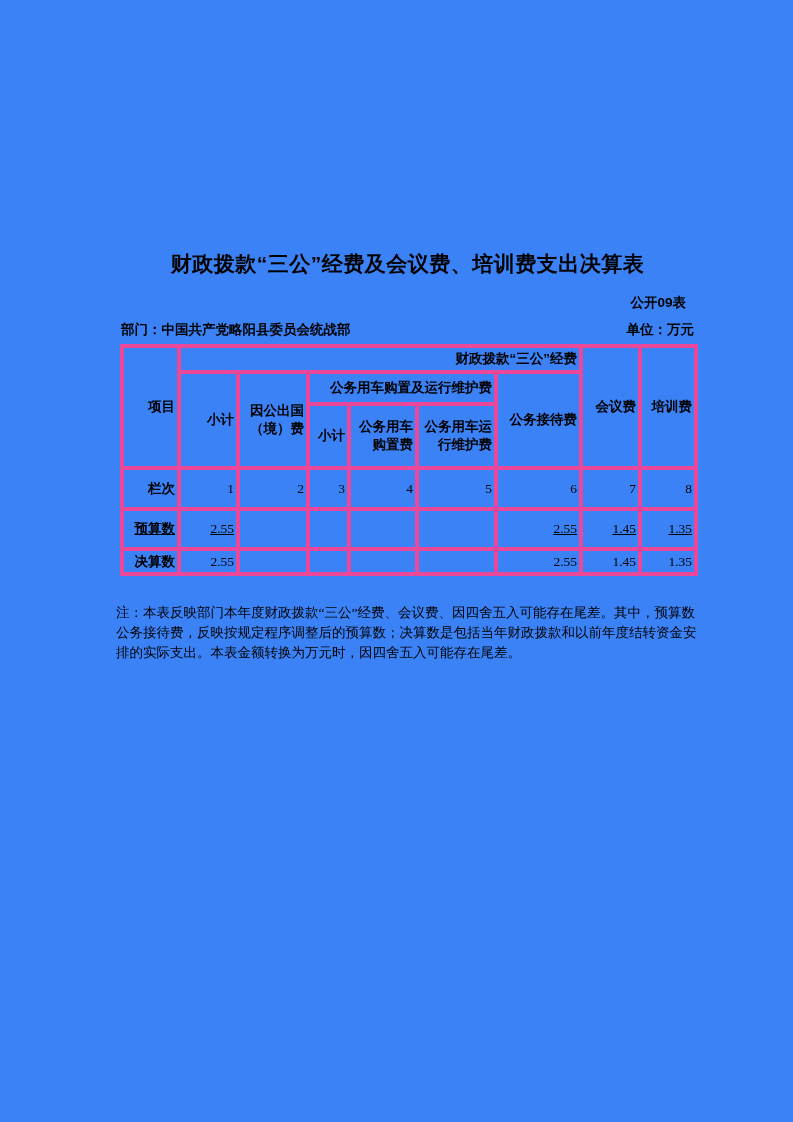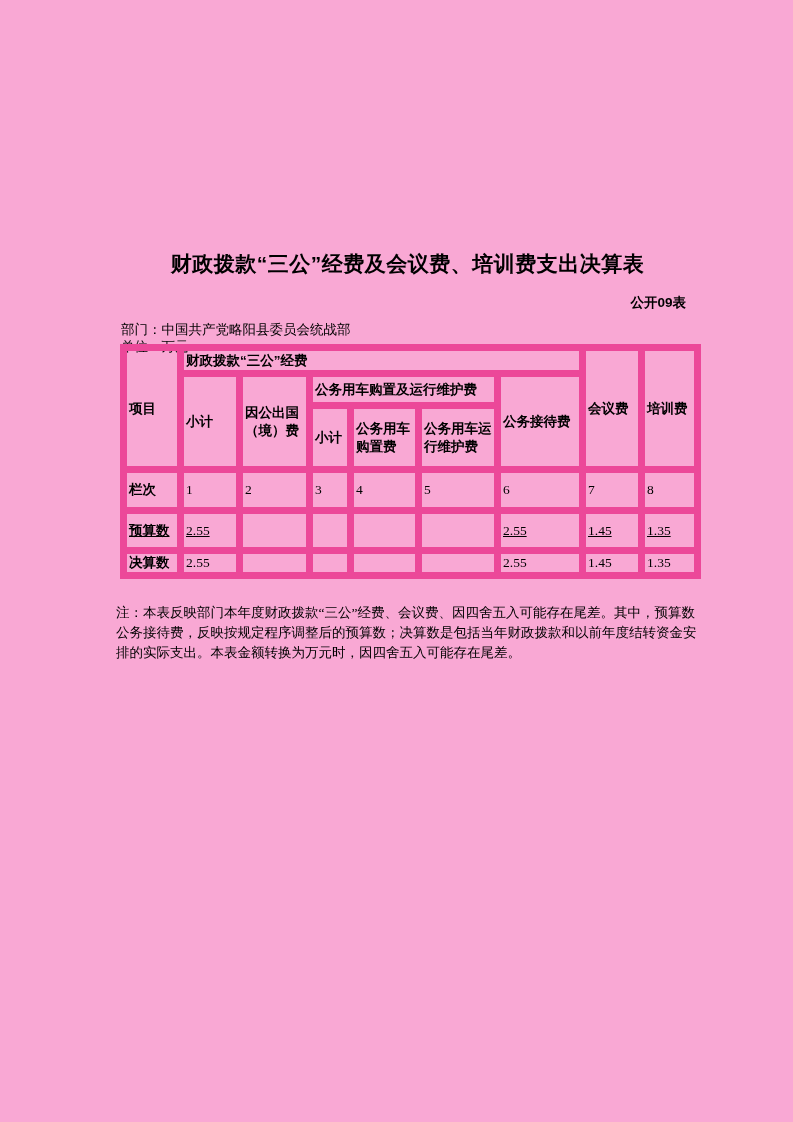--- a/index.html
+++ b/index.html
@@ -3,21 +3,21 @@
 <meta charset="utf-8">
 <style>
   * { margin: 0; padding: 0; box-sizing: border-box; }
   html, body { background: #ffffff; }
   body {
     width: 793px; height: 1122px;
     position: relative;
     font-family: "Liberation Sans", sans-serif;
     color: #000;
   }
-  .page { position: absolute; inset: 0; background: #f9a8d4; }
+  .page { position: absolute; inset: 0; background: #3b82f6; }
 
   .doc-title {
     position: absolute;
     top: 249px; left: 121px; width: 573px;
     text-align: center;
     font-family: "Liberation Sans", sans-serif;
     font-weight: bold;
     font-size: 21px;
     line-height: 30px;
     letter-spacing: 0.5px;
@@ -29,37 +29,36 @@
     text-align: right;
     font-weight: bold;
     font-size: 13.5px;
     line-height: 16px;
   }
   .meta-row {
     position: absolute;
     top: 321px; left: 121px; width: 573px;
     display: flex;
     justify-content: space-between;
-    font-weight: normal;
+    font-weight: bold;
     font-size: 13.5px;
     line-height: 17px;
-    flex-direction: column;
   }
 
   table.fiscal {
     position: absolute;
     top: 344px; left: 120px;
     border-collapse: collapse;
     table-layout: fixed;
     width: 575px;
     border: 2px solid #000;
   }
   table.fiscal td {
-    border: 7px solid #ec4899;
-    text-align: left;
+    border: 4px solid #ec4899;
+    text-align: right;
     vertical-align: middle;
     padding: 0 2px;
     overflow: hidden;
   }
   td.hd {
     font-family: "Liberation Sans", sans-serif;
     font-weight: bold;
     font-size: 13.5px;
     line-height: 18px;
   }

